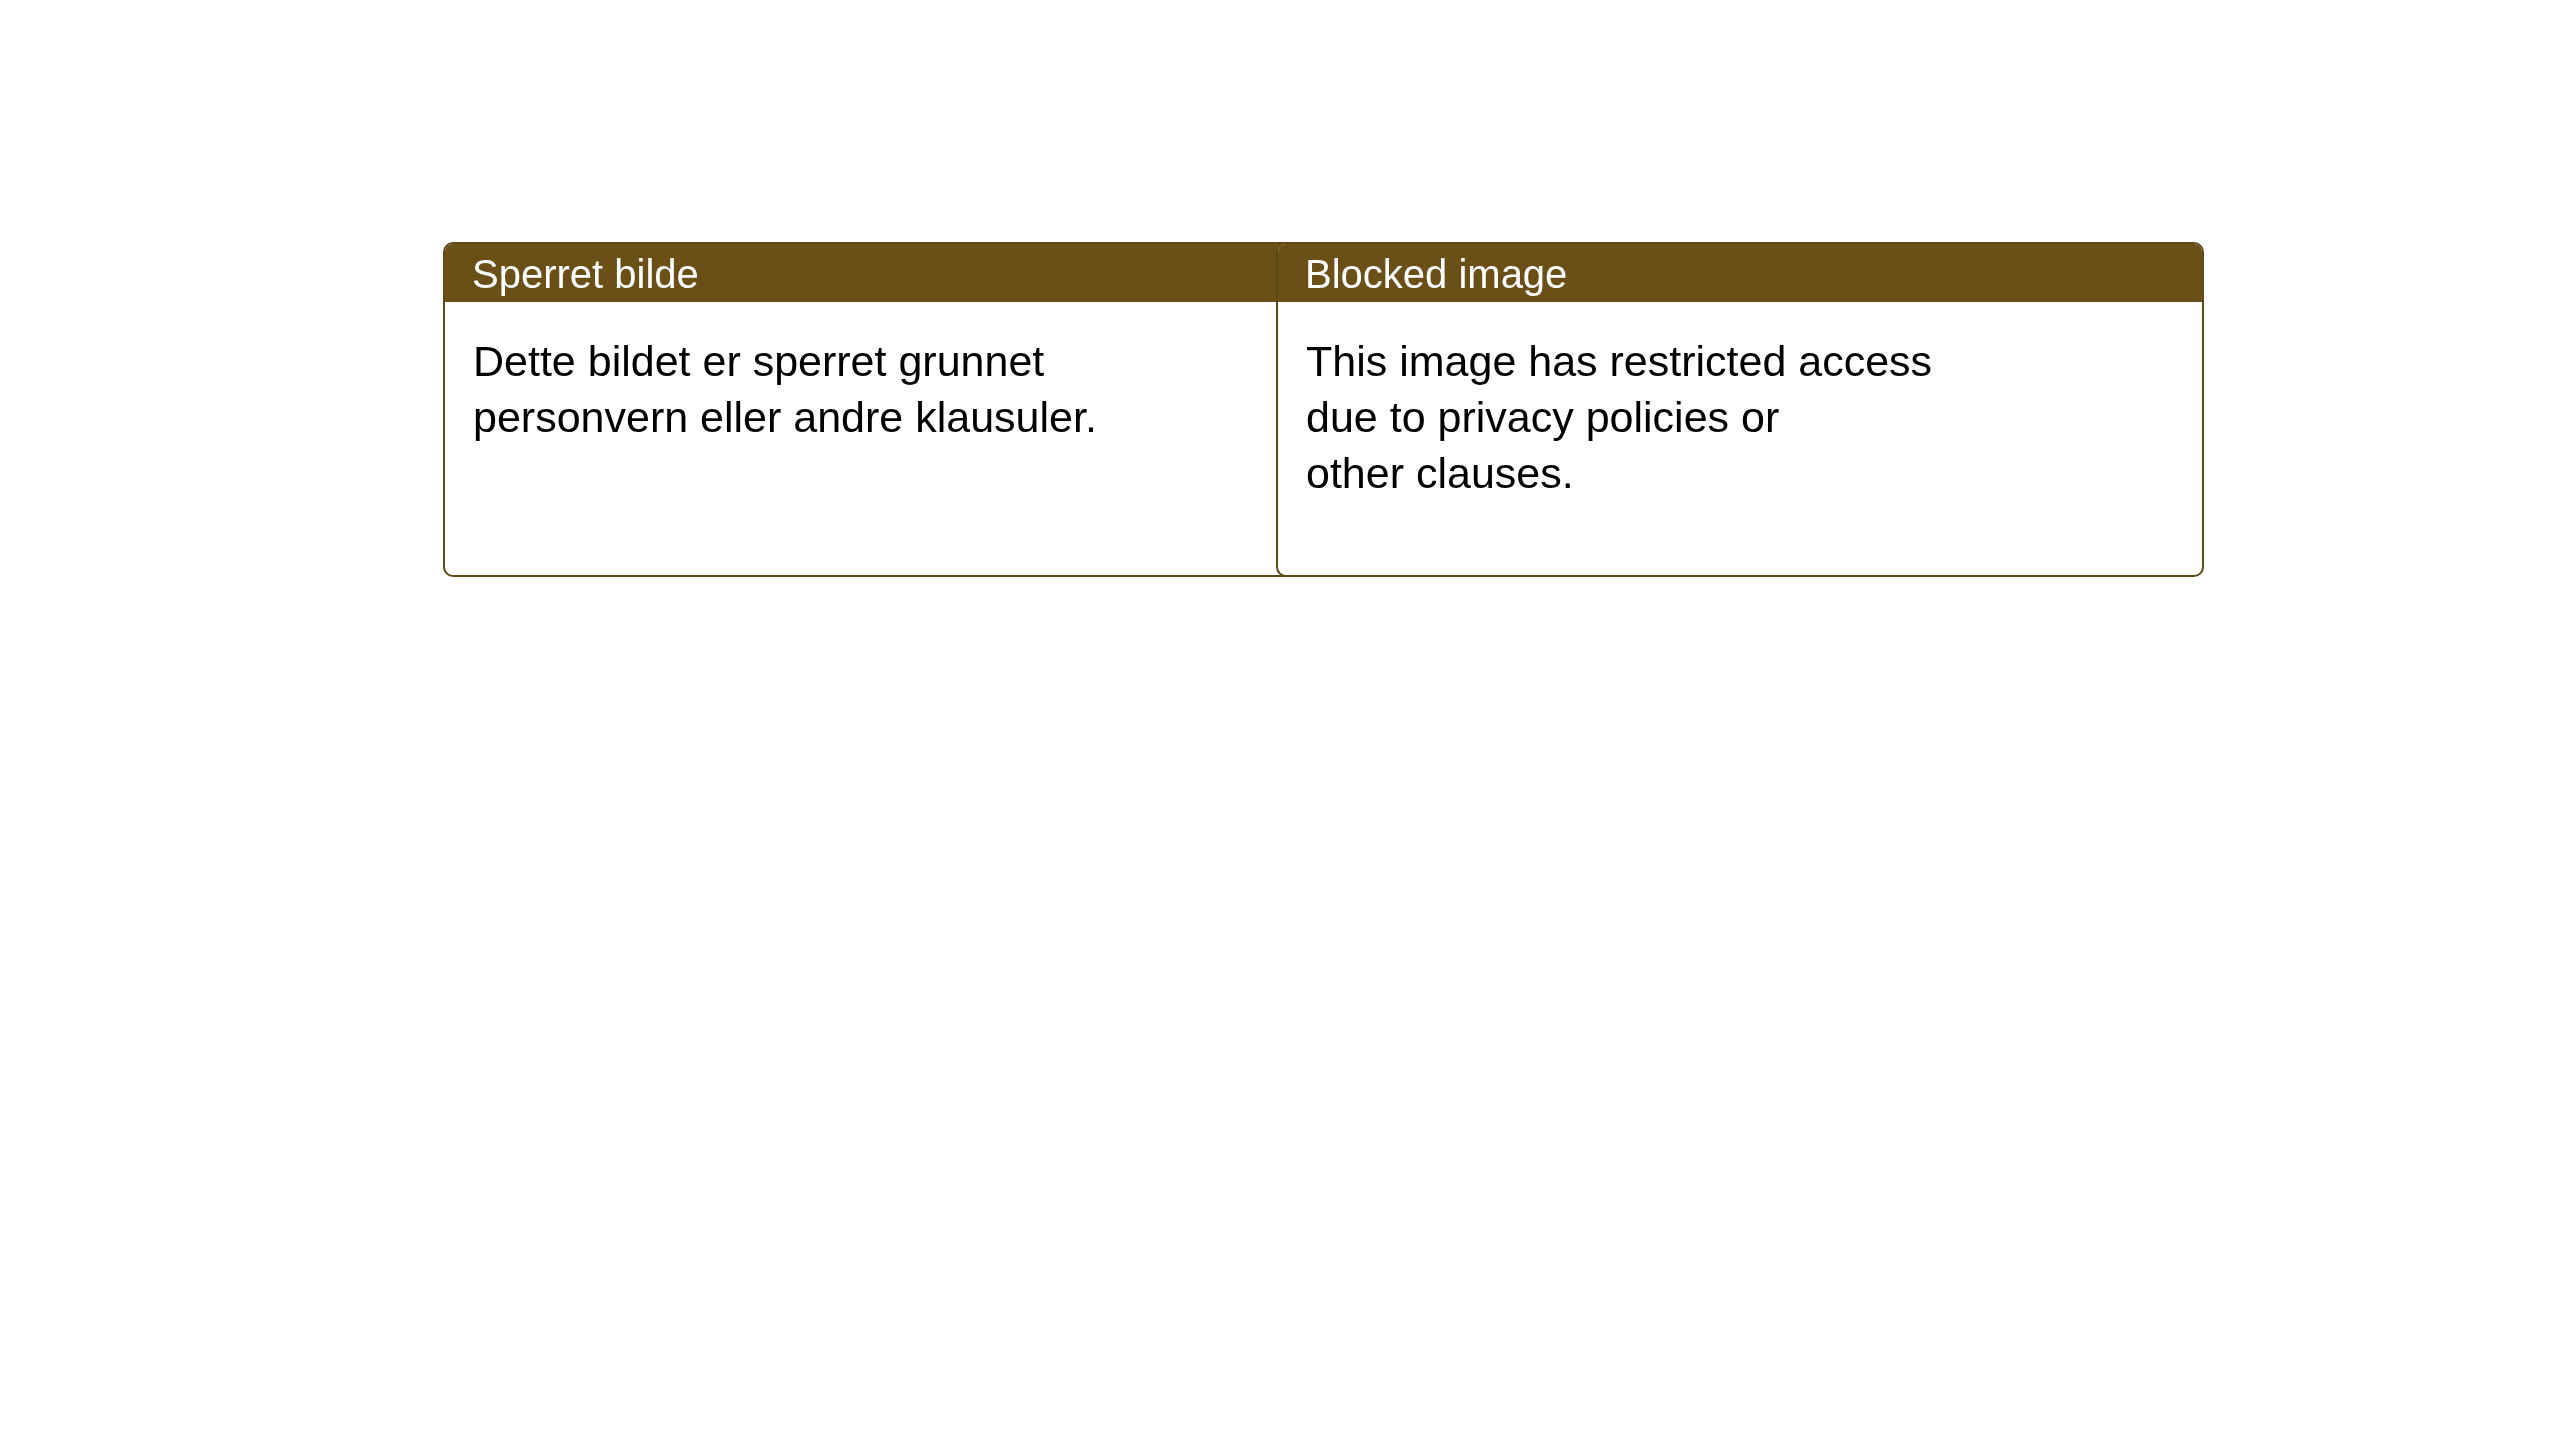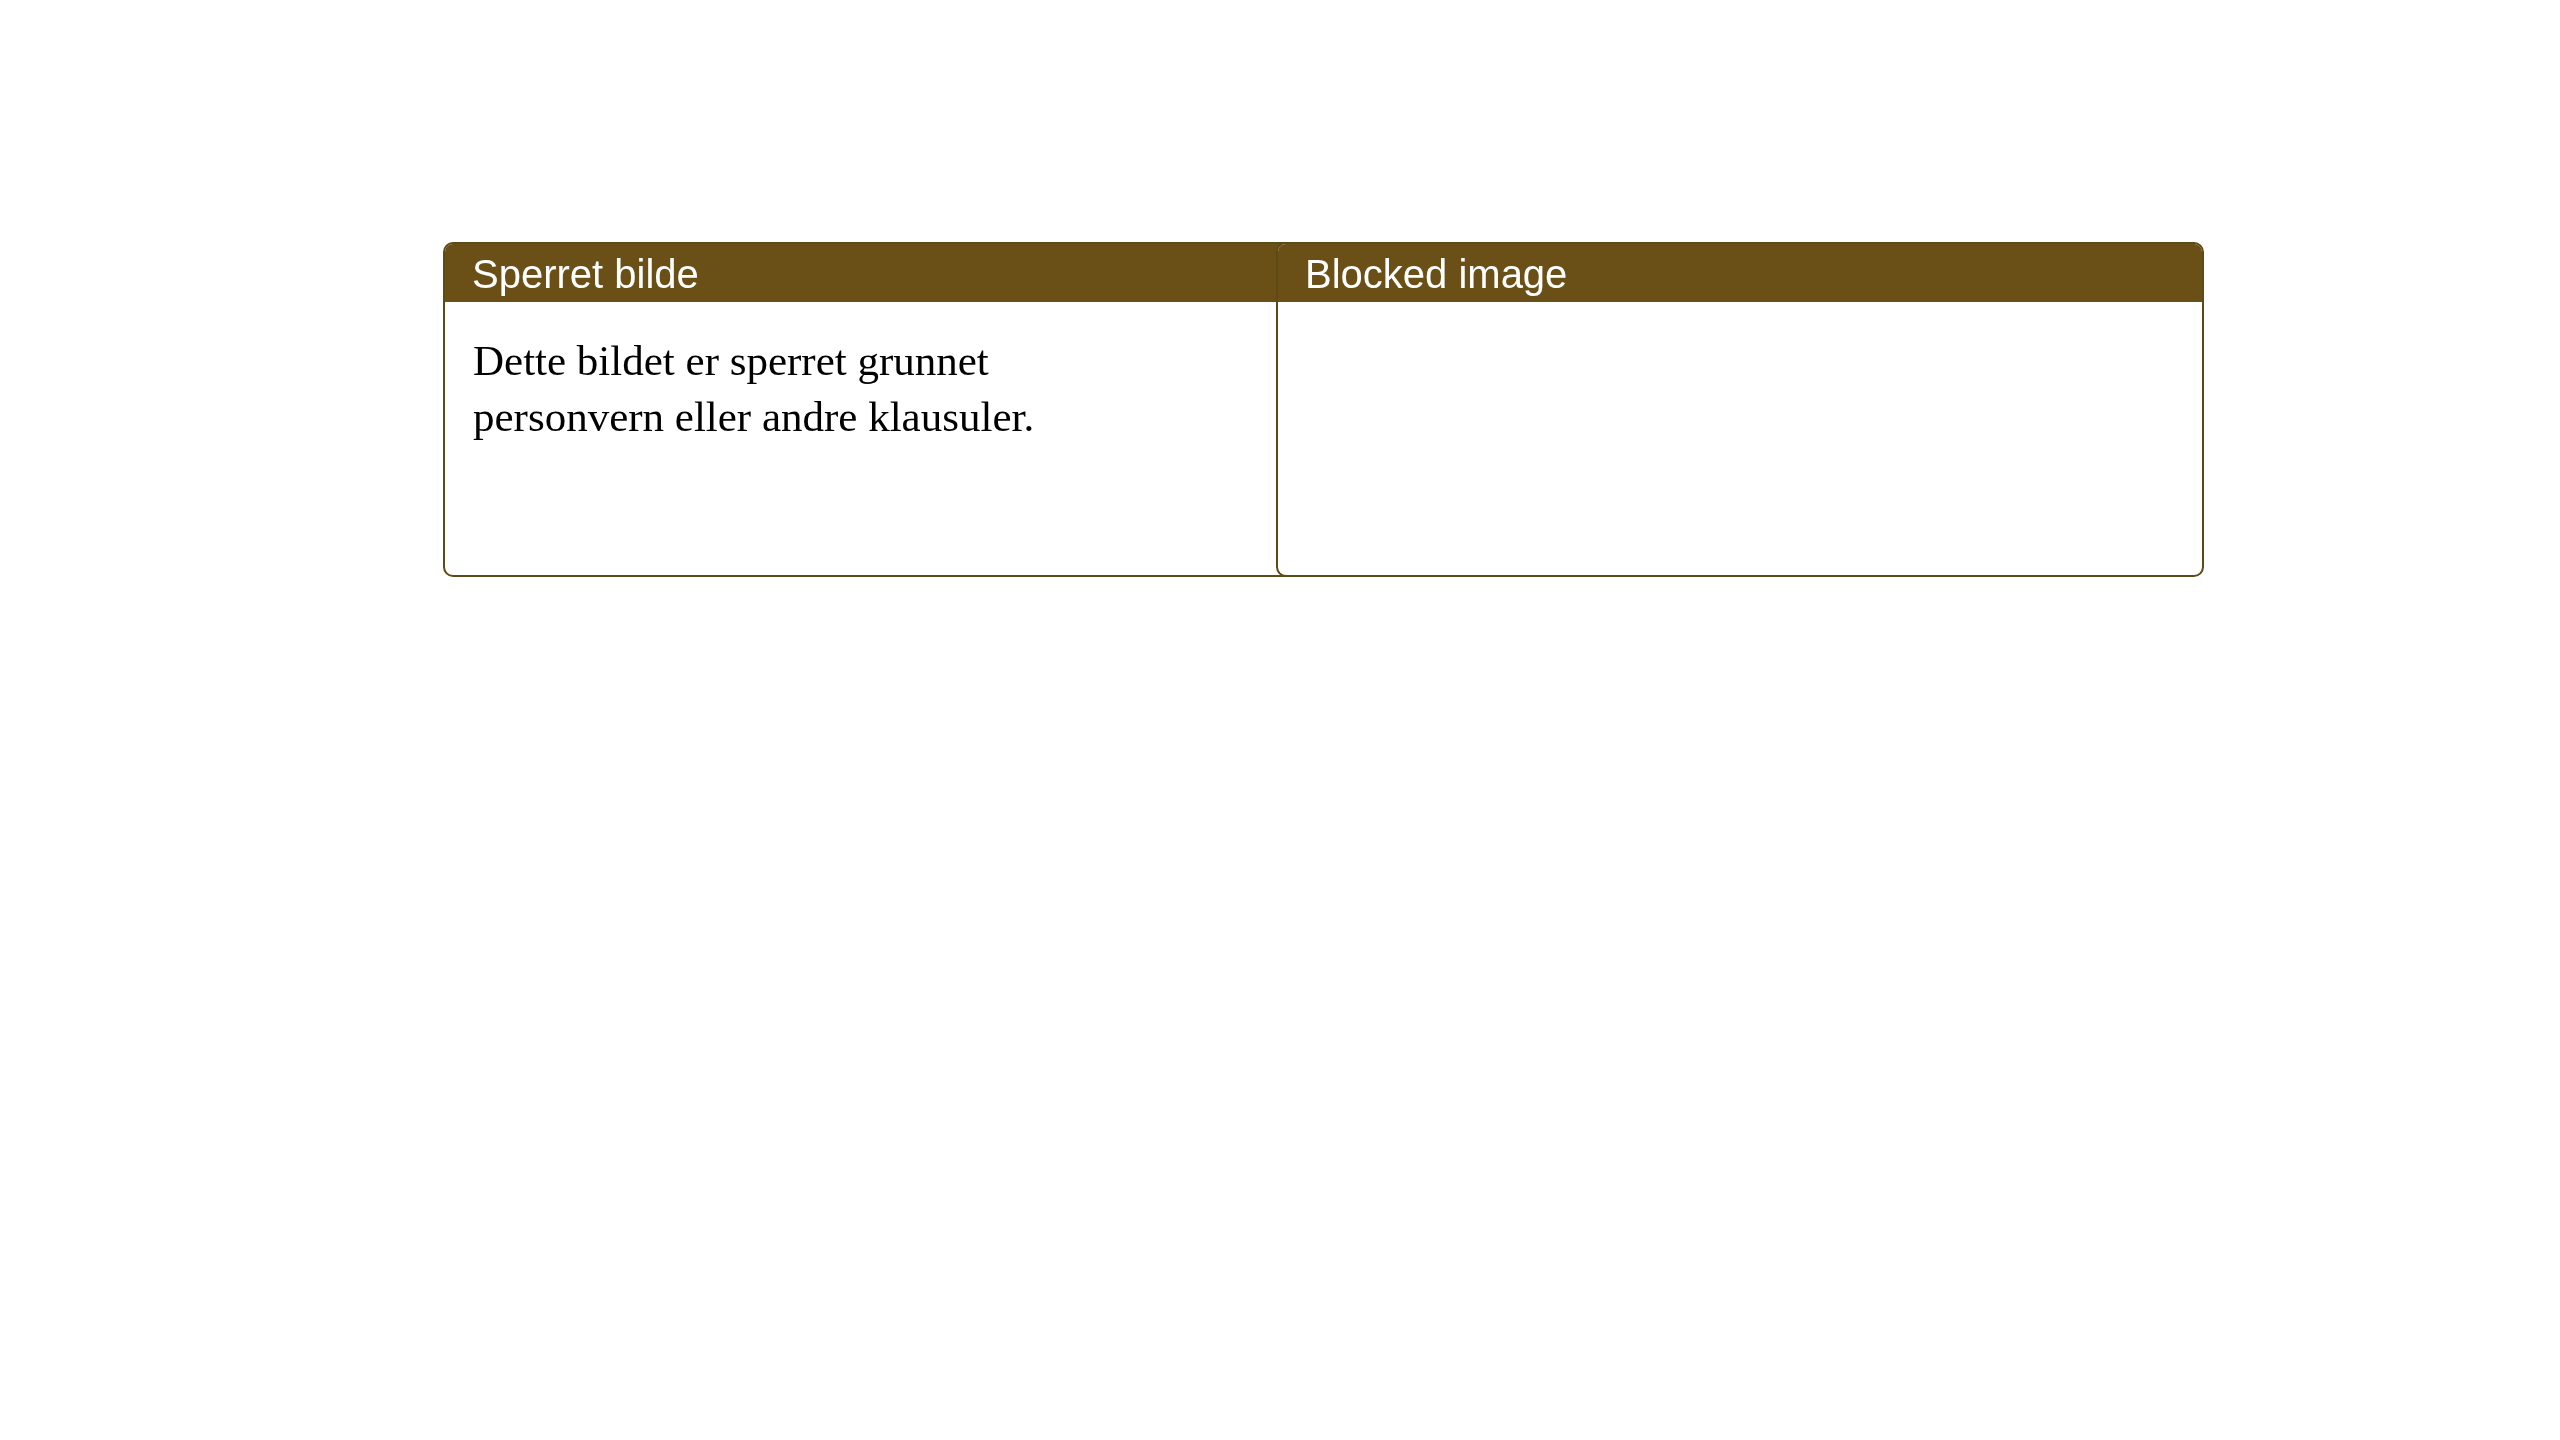--- a/index.html
+++ b/index.html
@@ -44,31 +44,33 @@
     line-height: 1;
     white-space: nowrap;
     padding-top: 3px;
   }
   .card-body {
     padding: 31px 28px 0 28px;
     color: var(--body-text);
     font-size: 43px;
     line-height: 56px;
     white-space: pre-line; 
-    font-family: Liberation Serif, serif;
   }
 </style>
 </head>
 <body>
 
 <div class="card left">
   <div class="card-header">
     <span class="card-title">Sperret bilde</span>
   </div>
   <div class="card-body">Dette bildet er sperret grunnet
 personvern eller andre klausuler.</div>
 </div>
 
 <div class="card right">
   <div class="card-header">
     <span class="card-title">Blocked image</span>
   </div>
+  <div class="card-body">This image has restricted access
+due to privacy policies or
+other clauses.</div>
 </div>
 
 </body></html>

